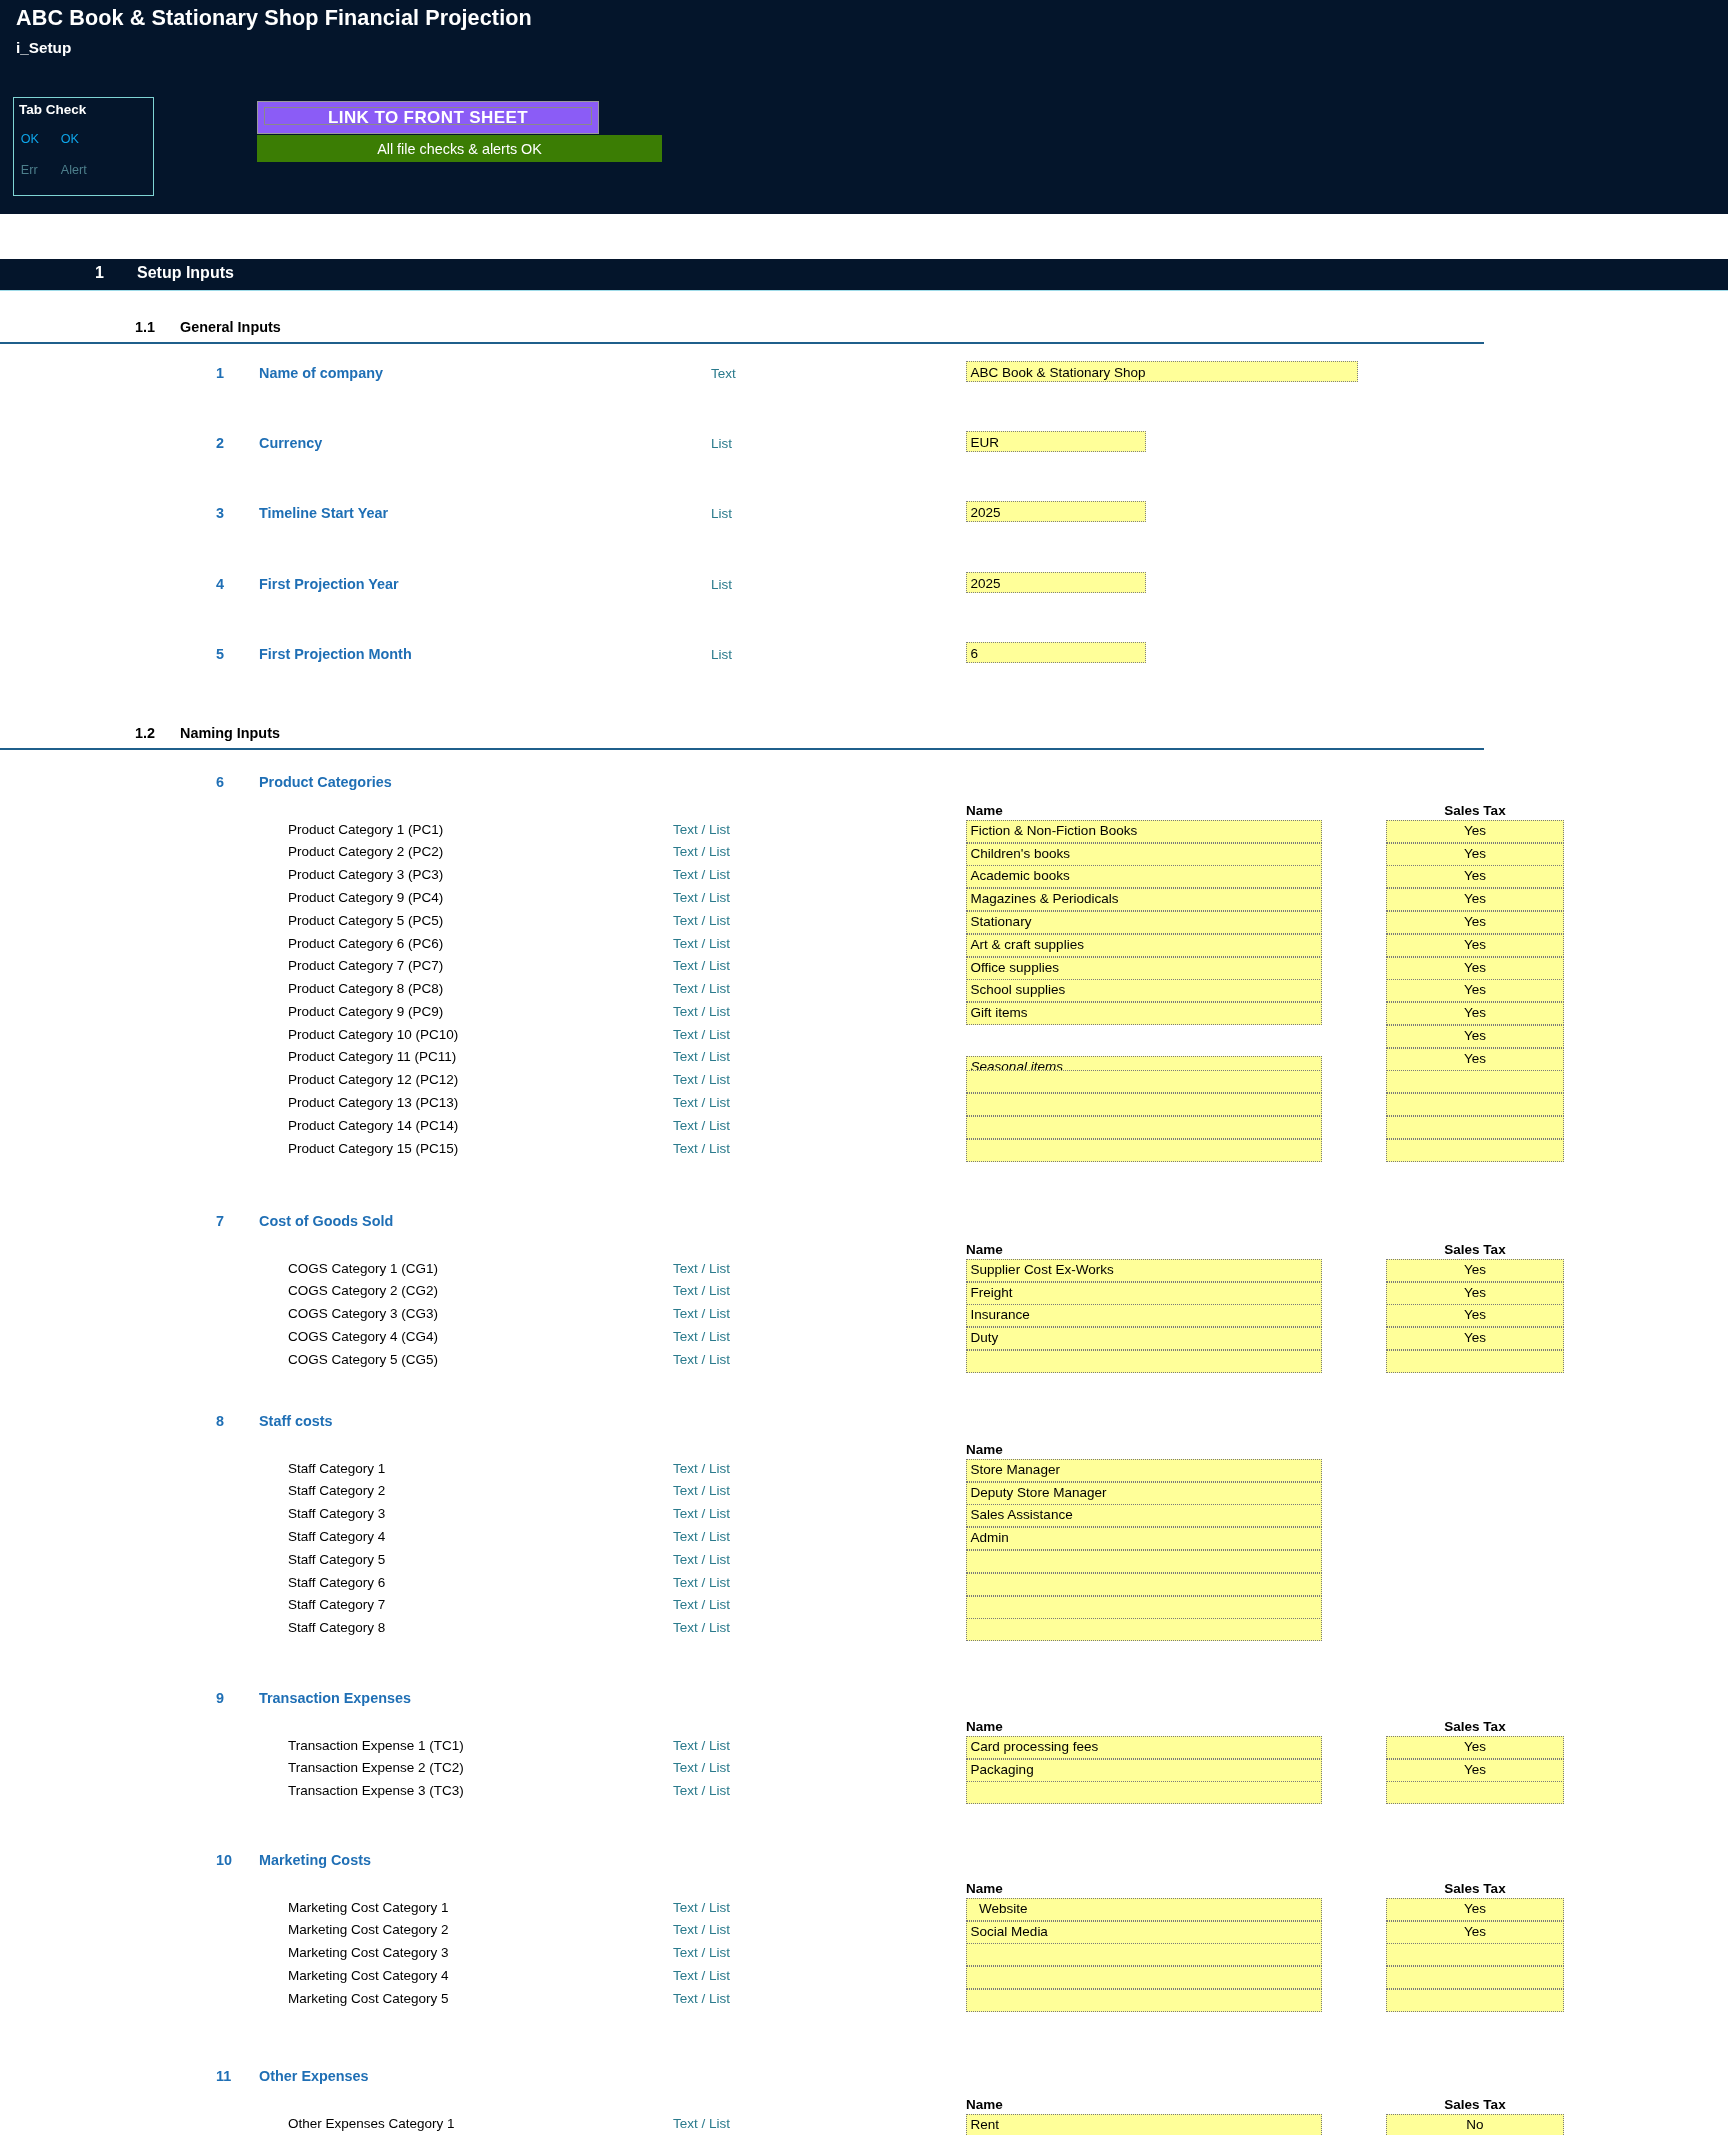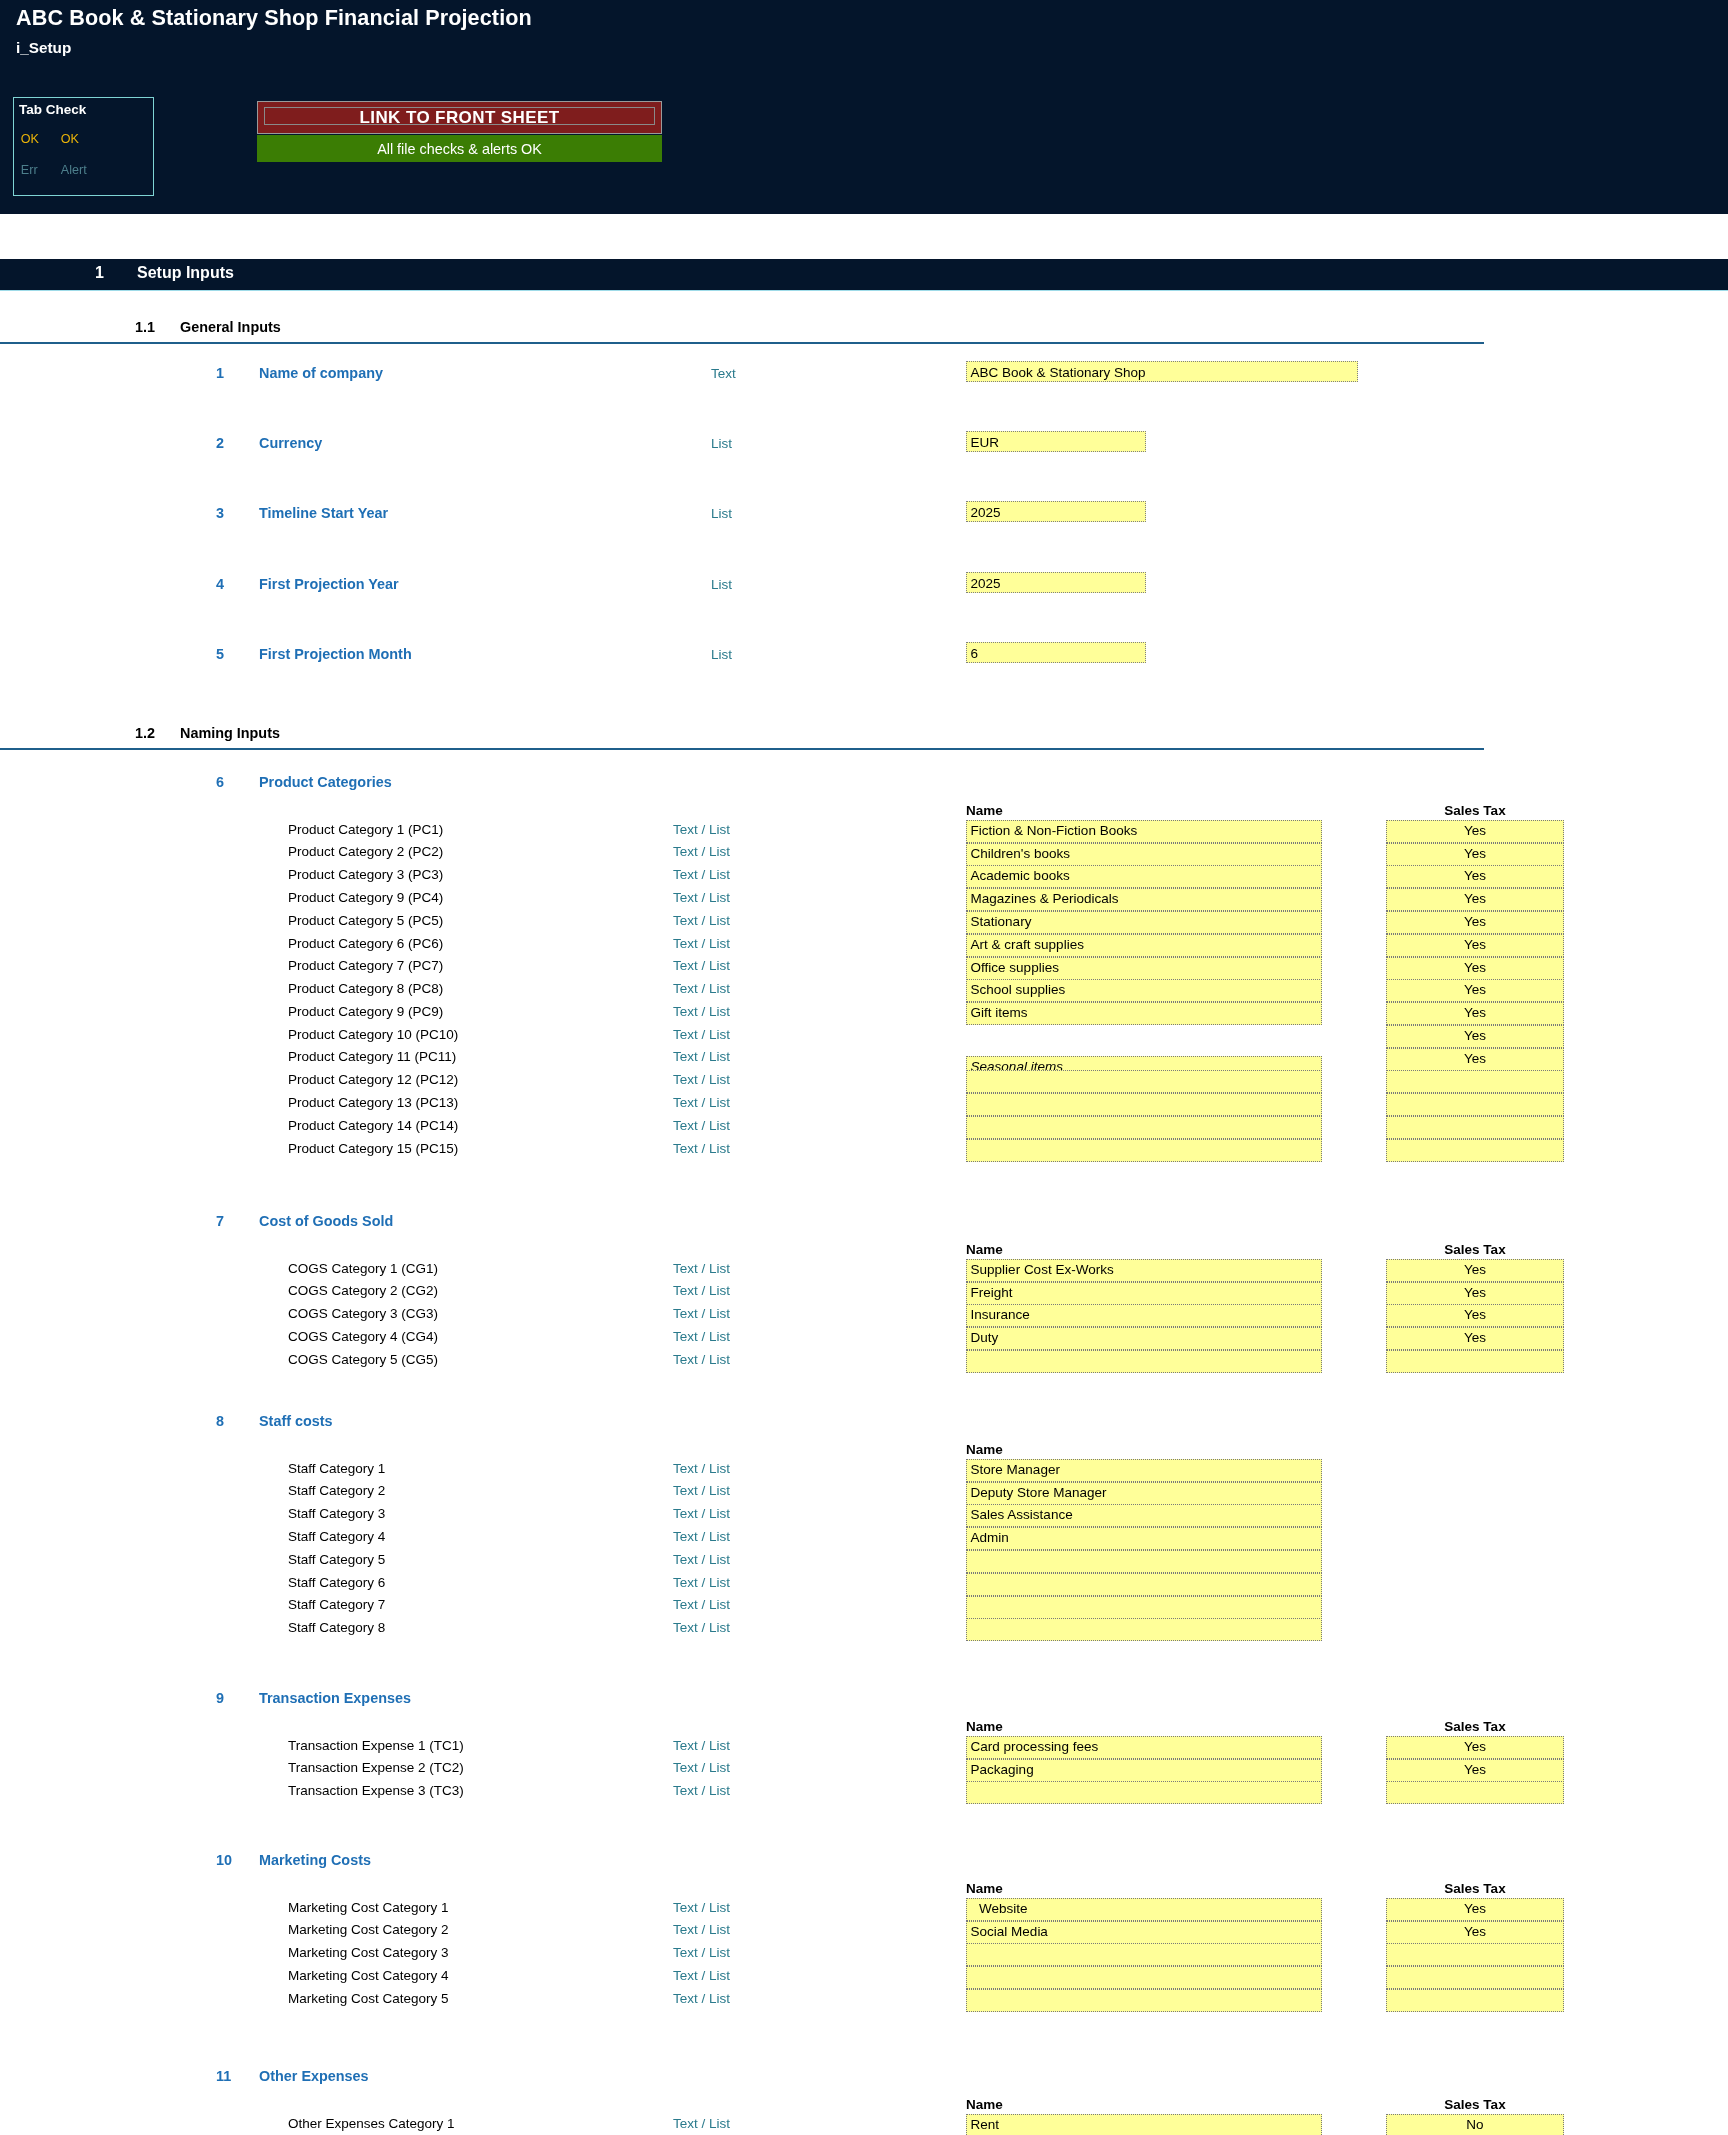--- a/index.html
+++ b/index.html
@@ -58,42 +58,42 @@
     left: 5.4px;
     top: 3.6px;
     color: #ffffff;
     font-size: 13.5px;
     font-weight: bold;
   }
   .tabcheck-r1 {
     position: absolute;
     left: 7.2px;
     top: 34px;
-    color: #eab308;
+    color: #0ea5e9;
     font-size: 12.6px;
   }
   .tabcheck-r1 span { display: inline-block; }
   .tabcheck-c1 { width: 40px; }
   .tabcheck-r2 {
     position: absolute;
     left: 7.2px;
     top: 65px;
     color: #4d7f8c;
     font-size: 12.6px;
   }
   .tabcheck-r2 span { display: inline-block; }
 
   
   .frontlink {
     position: absolute;
     left: 257px;
     top: 101px;
-    width: 405px;
+    width: 342px;
     height: 33px;
-    background: #7f1d1d;
+    background: #8b5cf6;
     border: 0.9px solid #9a9a9a;
     box-sizing: border-box;
     color: #ffffff;
     font-size: 17px;
     font-weight: bold;
     display: flex;
     align-items: center;
     justify-content: center;
     letter-spacing: 0.4px;
   }

